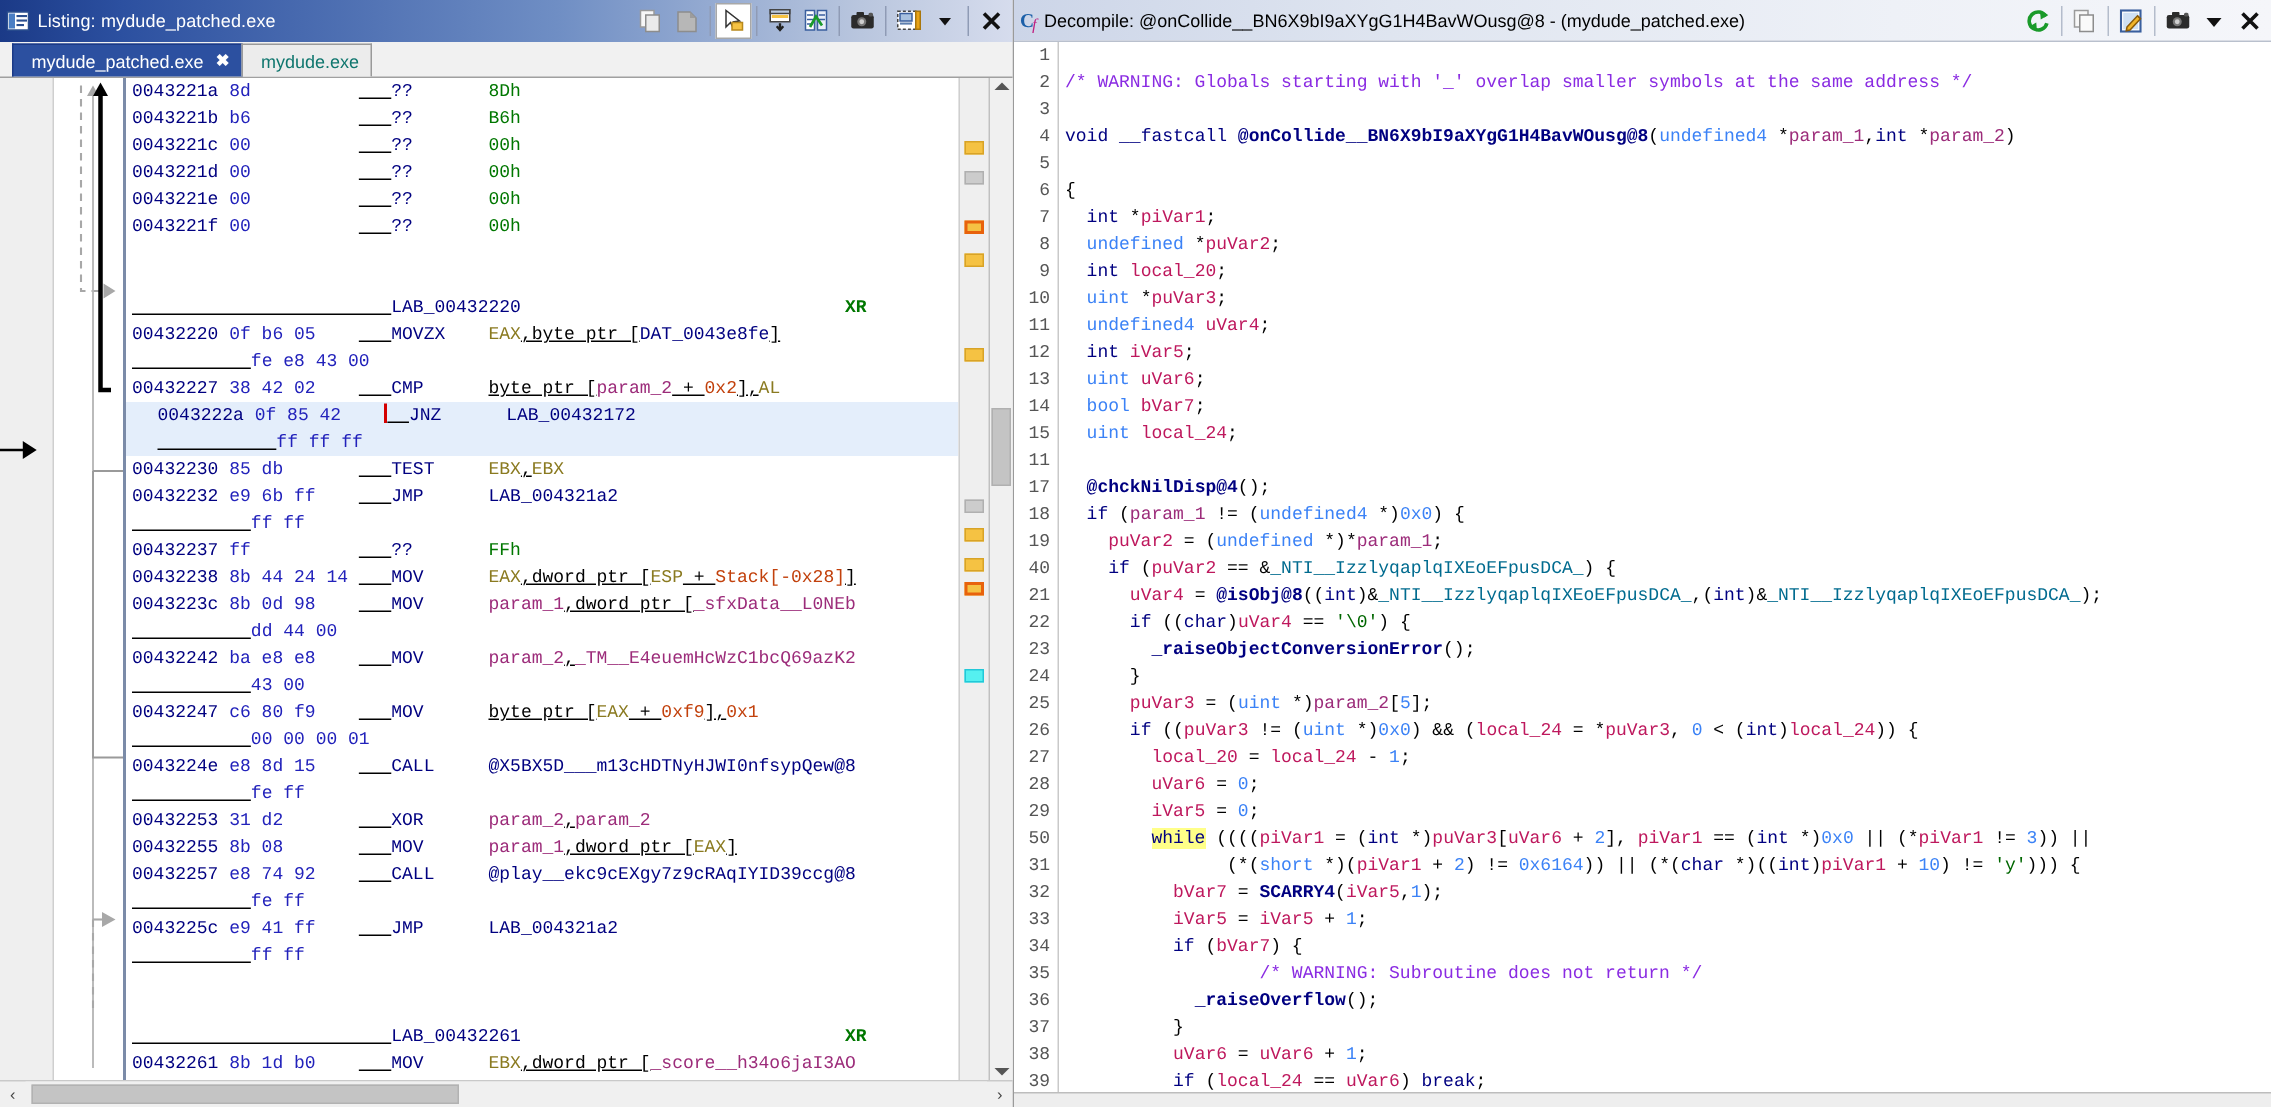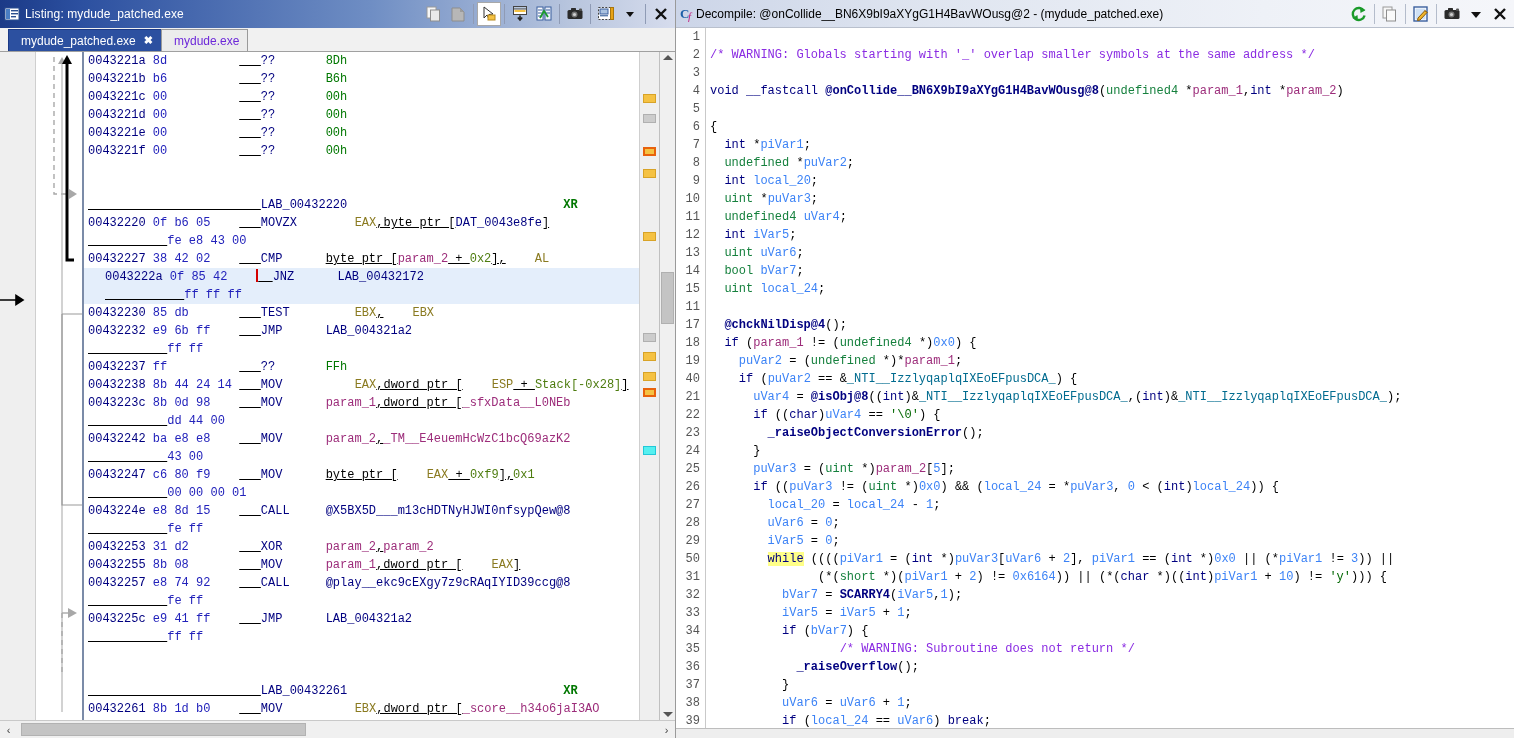--- a/index.html
+++ b/index.html
@@ -48,21 +48,21 @@
   
   .tab-strip {
     height: 24px; min-height: 24px; display: flex; align-items: flex-end;
     background: #f1f1f1; padding-left: 8px;
     border-bottom: 1px solid #a0a0a0;
   }
   .tab {
     height: 22px; display: flex; align-items: center;
     padding: 0 8px 0 12px; font-size: 12px;
     border: 1px solid #9a9a9a; border-bottom: none;
-    background: #ececec; color: #6d28d9; margin-right: -1px;
+    background: #ececec; color: #0f766e; margin-right: -1px;
     white-space: nowrap;
   }
   .tab.active { background: #2c50a0; color: #ffffff; border-color: #1b3a87; }
   .tab .tab-close { margin-left: 8px; font-size: 11px; font-weight: bold; }
   .tab.active .tab-close { color: #ffffff; }
 
   
   .listing-body { flex: 1 1 auto; display: flex; position: relative; background: #ffffff; min-height: 0; }
   .gutter-outer { width: 36px; background: #efefef; border-right: 1px solid #cfcfcf; position: relative; }
   .gutter-arrow {
@@ -103,24 +103,24 @@
   .code-lines {
     position: absolute; top: 0; left: 0; right: 0;
     font-family: "Liberation Mono", "DejaVu Sans Mono", monospace;
     font-size: 12px; line-height: 18px; white-space: pre;
   }
   .ln { height: 18px; position: relative; padding-left: 4px; }
   .ln.sel { background: #e4eefb; padding-left: 21px; }
   .addr { color: #000080; }
   .bytes { color: #2222bb; }
   .mnem { color: #000080; }
-  .op-reg { color: #8a7a20; margin-left: 29px; }
+  .op-reg { color: #8a7a20; }
   .op-var { color: #9c2c7a; }
   .op-lbl { color: #000080; }
-  .op-num { color: #4d7c0f; text-align: right; }
+  .op-num { color: #c2410c; text-align: right; }
   .op-plain { color: #000000; text-decoration: underline; }
   .dataval { color: #007700; }
   .lab { color: #000080; }
   .xref { color: #007700; font-weight: bold; }
   .redbar {
     display: inline-block; width: 2px; height: 13px;
     background: #d40000; vertical-align: -2px;
   }
 
   
@@ -145,24 +145,24 @@
     border-right: 1px solid #c9c9c9;
   }
   .dcode {
     flex: 1 1 auto; position: relative; overflow: hidden;
     font-family: "Liberation Mono","DejaVu Sans Mono", monospace;
     font-size: 12px; line-height: 18px; white-space: pre; padding-left: 4px;
   }
   .dln { height: 18px; }
   .c-cmt { color: #8a2be2; }
   .c-kw  { color: #000080; }
-  .c-typ { color: #15803d; }
+  .c-typ { color: #3b82f6; }
   .c-fn  { color: #000080; font-weight: bold; }
   .c-par { color: #9c2c7a; }
-  .c-var { color: #3b82f6; }
+  .c-var { color: #be185d; }
   .c-glb { color: #006b8f; }
   .c-num { color: #3b82f6; }
   .c-str { color: #006600; }
   .c-op  { color: #000000; }
   .c-hl  { background: #ffff88; }
   .d-bottom { height: 10px; min-height: 10px; background: #eeeeee; border-top: 1px solid #bdbdbd; }
 
   
   .mk { position: absolute; left: 3px; width: 13px; height: 9px; }
   .mk.y { background: #f5c243; border: 1px solid #d8a327; }
@@ -337,21 +337,21 @@
 
   <div id="decomp-window">
 
     <div class="d-title-bar">
       <span class="tb-icon">
         <svg width="16" height="16" viewBox="0 0 16 16">
           <text x="0" y="12" font-family="Liberation Serif, serif" font-size="13" fill="#1b5fa8" font-weight="bold">C</text>
           <text x="8" y="14" font-family="Liberation Serif, serif" font-size="11" fill="#c02080" font-style="italic">f</text>
         </svg>
       </span>
-      <span class="d-title-text">Decompile: @onCollide__BN6X9bI9aXYgG1H4BavWOusg@2 - (mydude_patched.exe)</span>
+      <span class="d-title-text">Decompile: @onCollide__BN6X9bI9aXYgG1H4BavWOusg@8 - (mydude_patched.exe)</span>
 
       <span class="tb-tools">
         <span class="tb-btn">
           <svg width="18" height="18" viewBox="0 0 18 18">
             <path d="M14 6 A6 6 0 1 0 14.6 10.5" stroke="#1a9a2a" stroke-width="2.4" fill="none"></path>
             <path d="M10 2 L15.5 5 L10.5 8 Z" fill="#1a9a2a"></path>
             <path d="M8 16 L2.5 13 L7.5 10 Z" fill="#1a9a2a"></path>
           </svg>
         </span>
         <span class="d-sep"></span>

